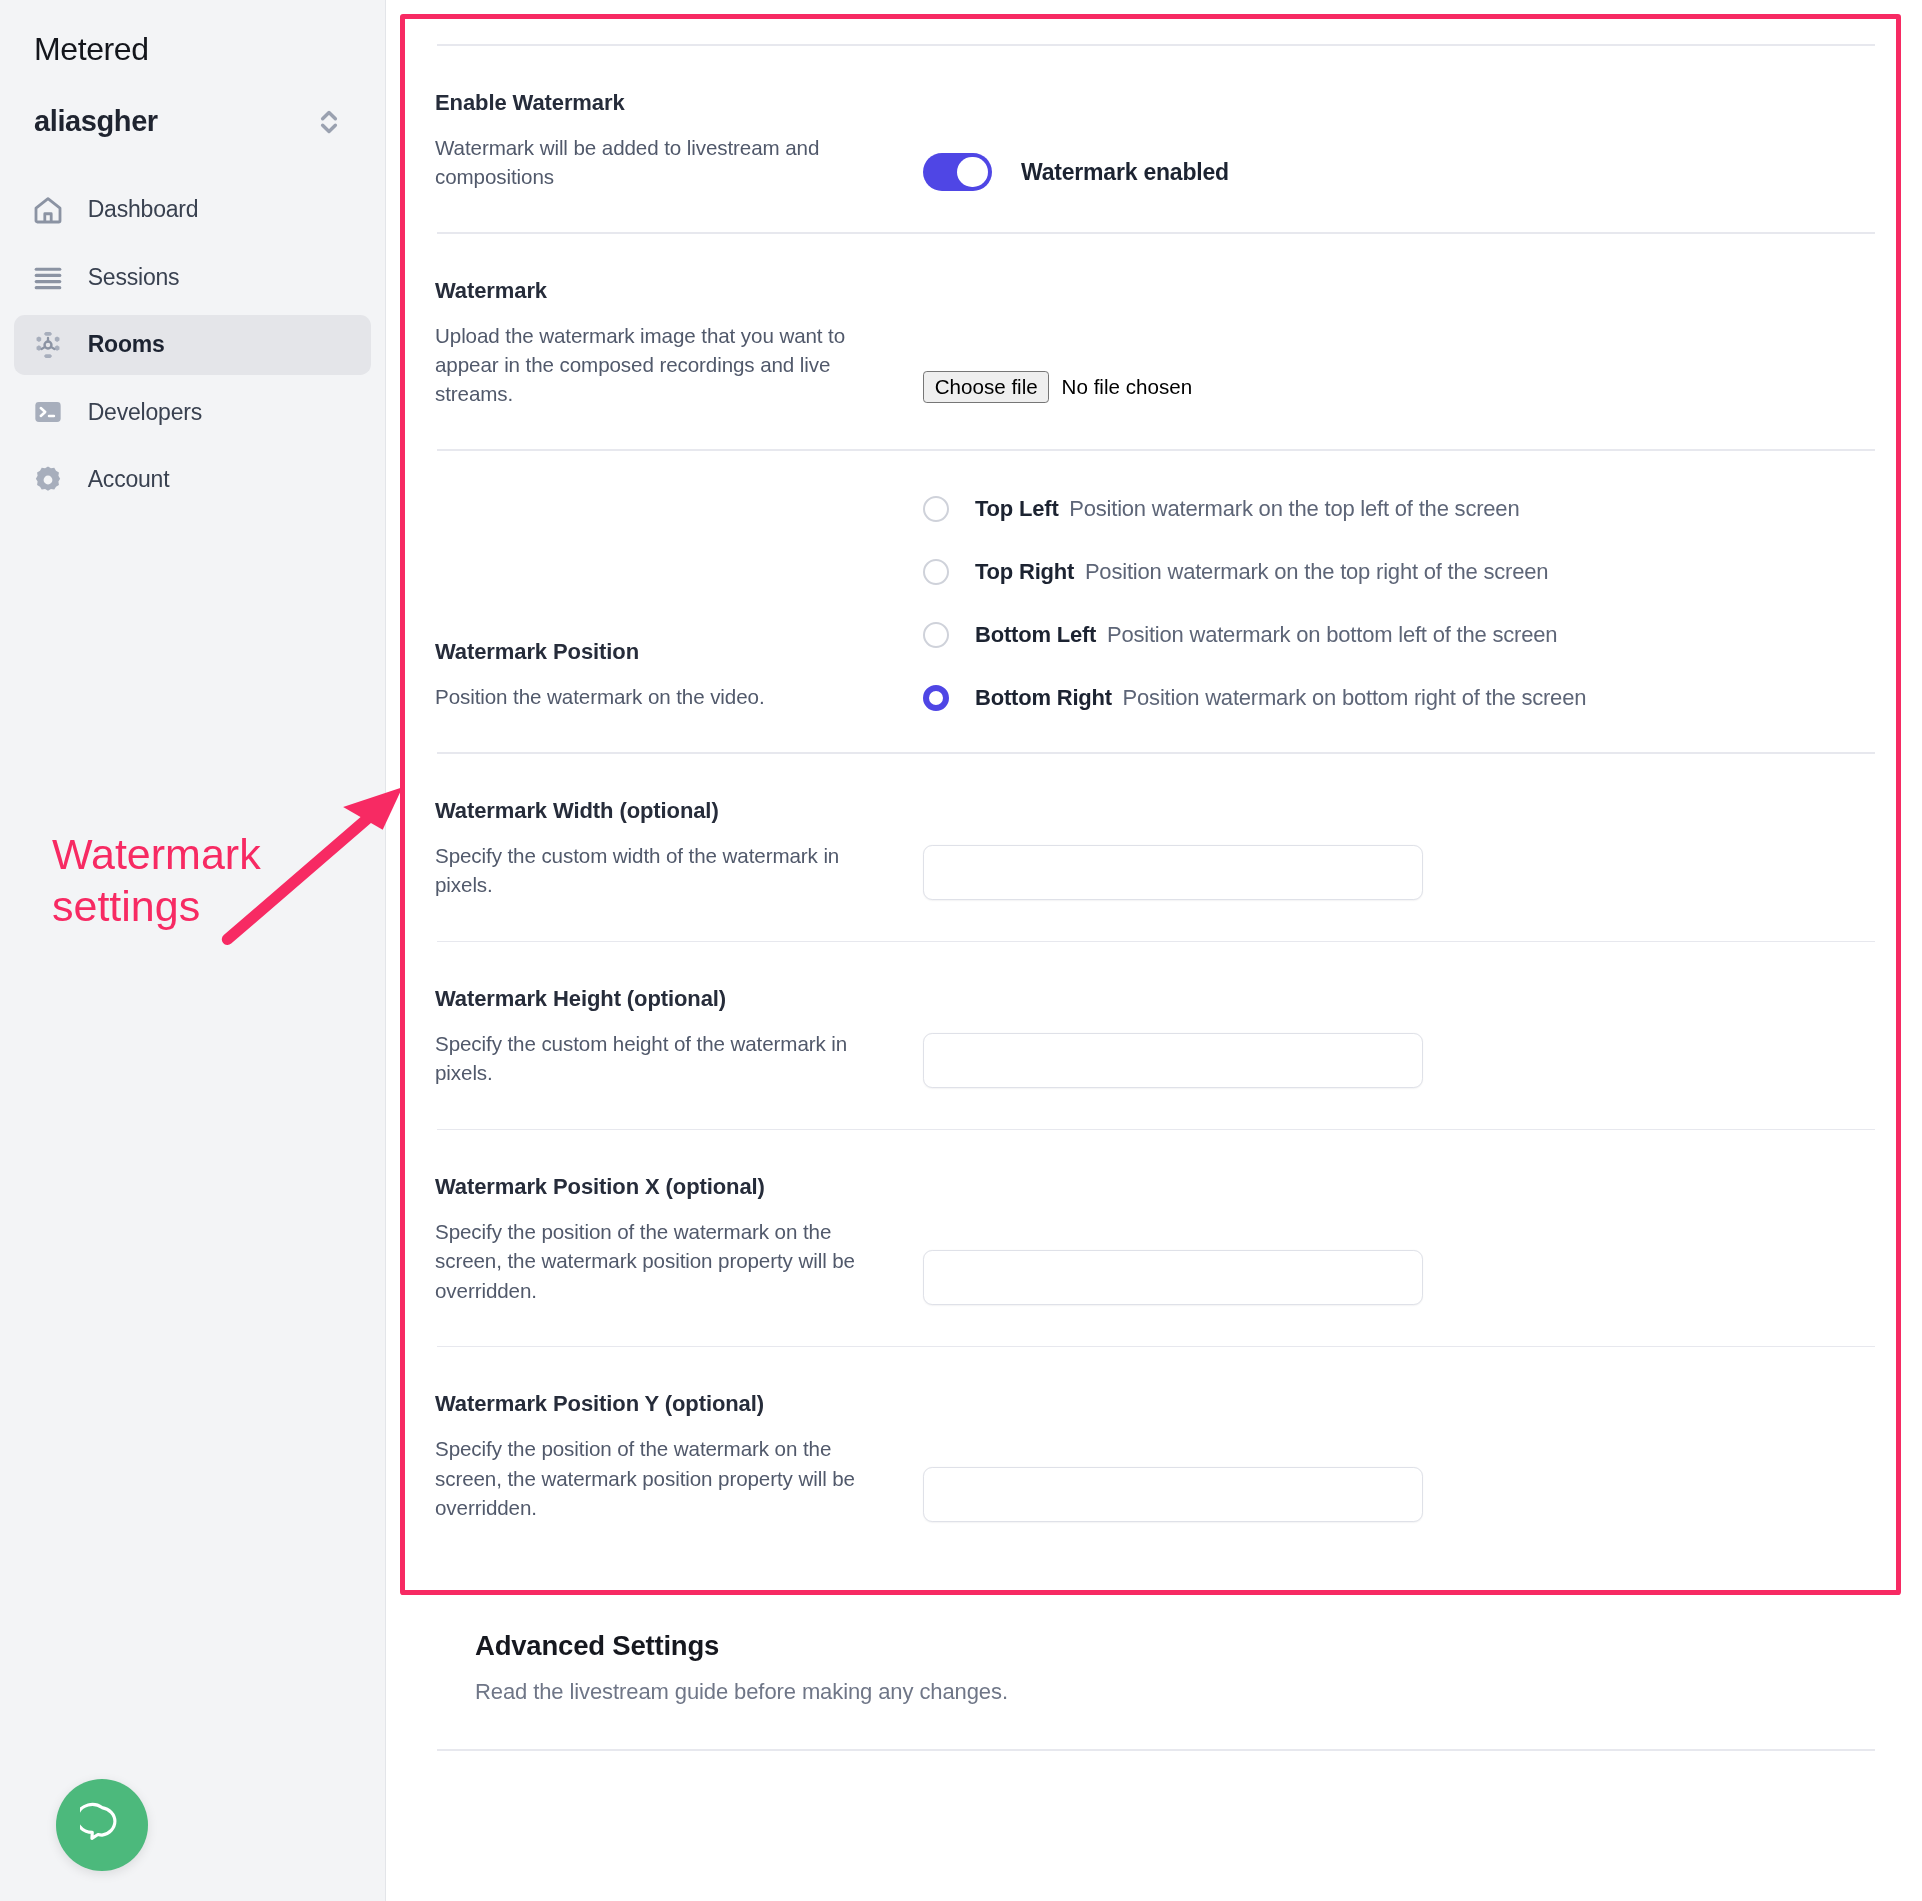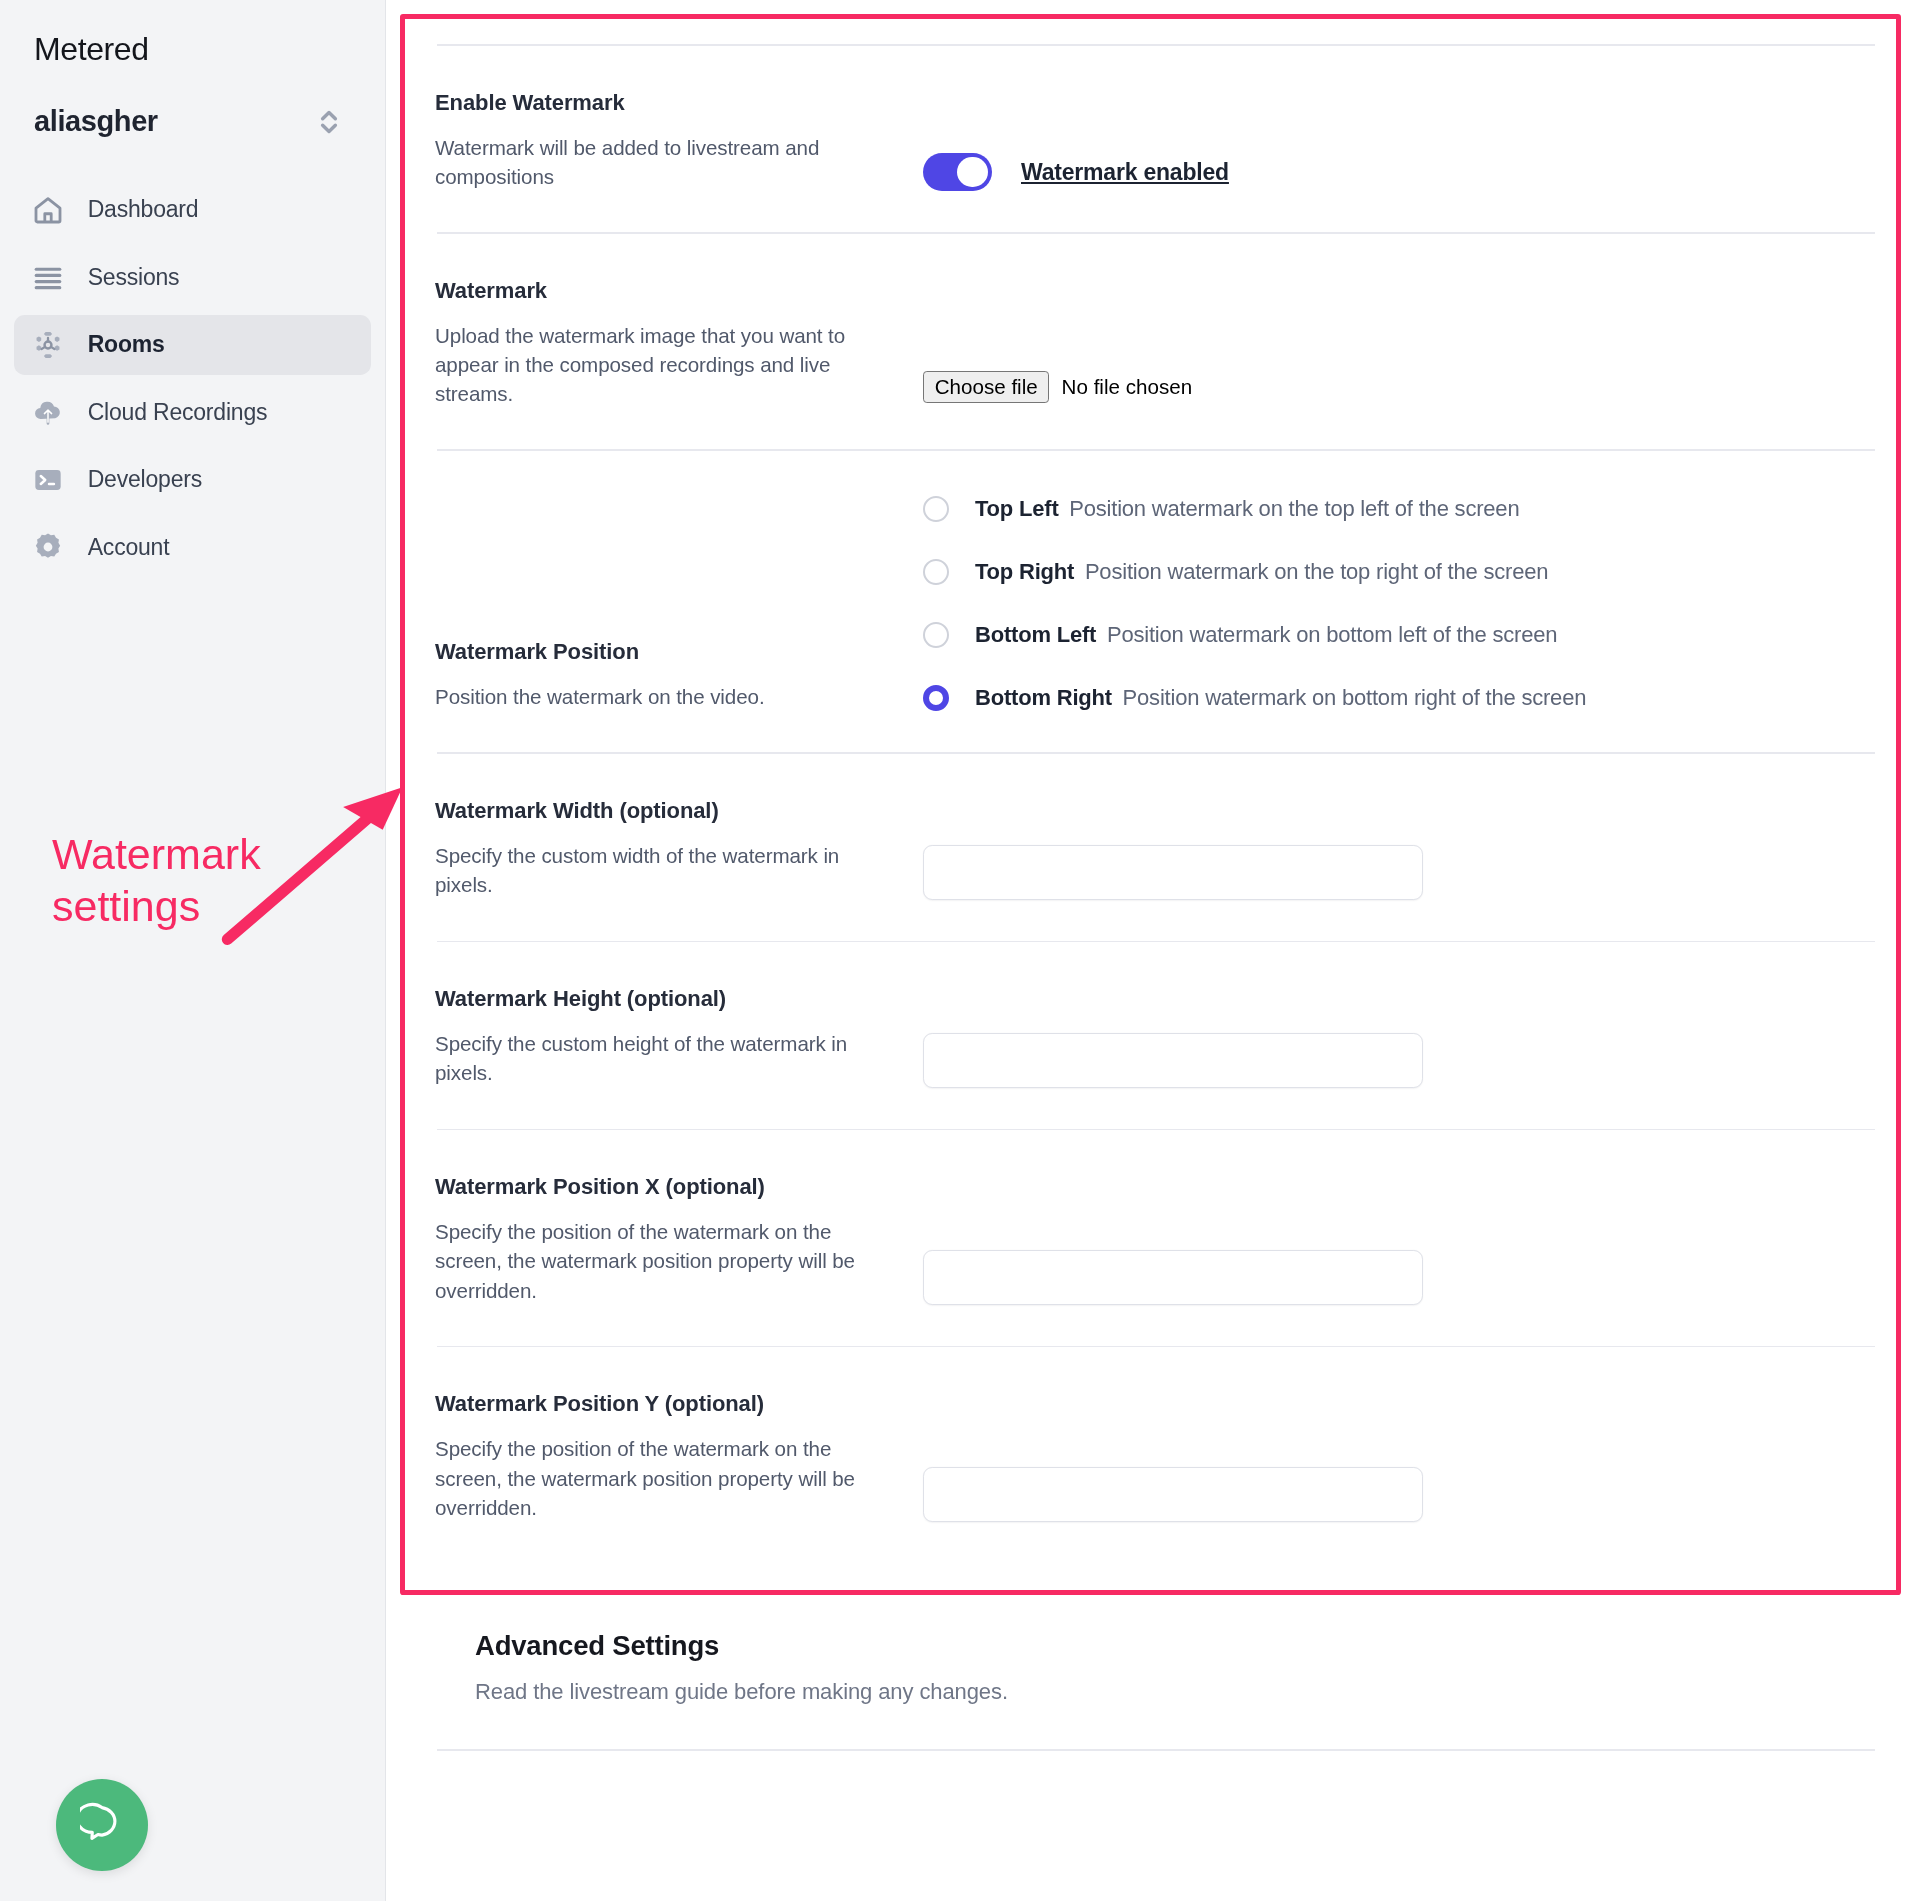--- a/index.html
+++ b/index.html
@@ -201,21 +201,20 @@
     width: 30.5px; height: 30.5px;
     border-radius: 50%;
     background: #ffffff;
   }
   .toggle-label {
     margin-left: 29px;
     font-size: 23px;
     font-weight: 600;
     color: #1c2331;
     letter-spacing: -0.2px;
-    text-decoration: underline;
   }
 
   
   .file-input {
     width: 496px;
     height: 43px;
     background: #ffffff;
     border-radius: 4.6px;
     display: flex;
     align-items: center;
@@ -346,30 +345,20 @@
               <path d="M20.6 15.4 l-1.8 1 -1.7 -1 v-2.1 l1.7 -1.1 1.8 1.1 Z"></path>
               <path d="M10.2 21.7 h3.6 l1.3 -1.5 -1.3 -1.3 h-3.6 l-1.3 1.3 Z"></path>
             </g>
             <circle cx="12" cy="12" r="2.6" fill="none" stroke="#8b93a3" stroke-width="1.8"></circle>
             <path d="M12 9.4 V6.6 M9.8 13.4 L7.2 15 M14.2 13.4 L16.8 15" stroke="#8b93a3" stroke-width="1.7" fill="none" stroke-linecap="round"></path>
           </svg>
         </span>
         <span class="nav-label">Rooms</span>
       </div>
 
-      <div class="nav-item">
-        <span class="nav-icon">
-          <svg viewBox="0 0 24 24" width="32" height="32">
-            <path d="M6.6 17.2 a4.1 4.1 0 0 1 -0.4 -8.2 a5.3 5.3 0 0 1 10.3 -1.1 a4.4 4.4 0 0 1 0.9 8.7 Z" fill="#a7aebc"></path>
-            <path d="M12 20.6 V10.4 M8.9 13.3 L12 10.2 L15.1 13.3" fill="none" stroke="#a7aebc" stroke-width="2" stroke-linecap="round" stroke-linejoin="round"></path>
-            <path d="M12 19.6 V10.9 M9.3 13.2 L12 10.6 L14.7 13.2" fill="none" stroke="#ffffff" stroke-width="1.1" stroke-linecap="round" stroke-linejoin="round"></path>
-          </svg>
-        </span>
-        <span class="nav-label">Cloud Recordings</span>
-      </div>
 
       <div class="nav-item">
         <span class="nav-icon">
           <svg viewBox="0 0 24 24" width="32" height="32">
             <rect x="2.5" y="4.5" width="19" height="15" rx="2.6" fill="#a7aebc"></rect>
             <path d="M6.6 9 L9.9 12 L6.6 15" fill="none" stroke="#ffffff" stroke-width="1.9" stroke-linecap="round" stroke-linejoin="round"></path>
             <rect x="11.8" y="14" width="5.6" height="1.9" rx="0.95" fill="#ffffff"></rect>
           </svg>
         </span>
         <span class="nav-label">Developers</span>

